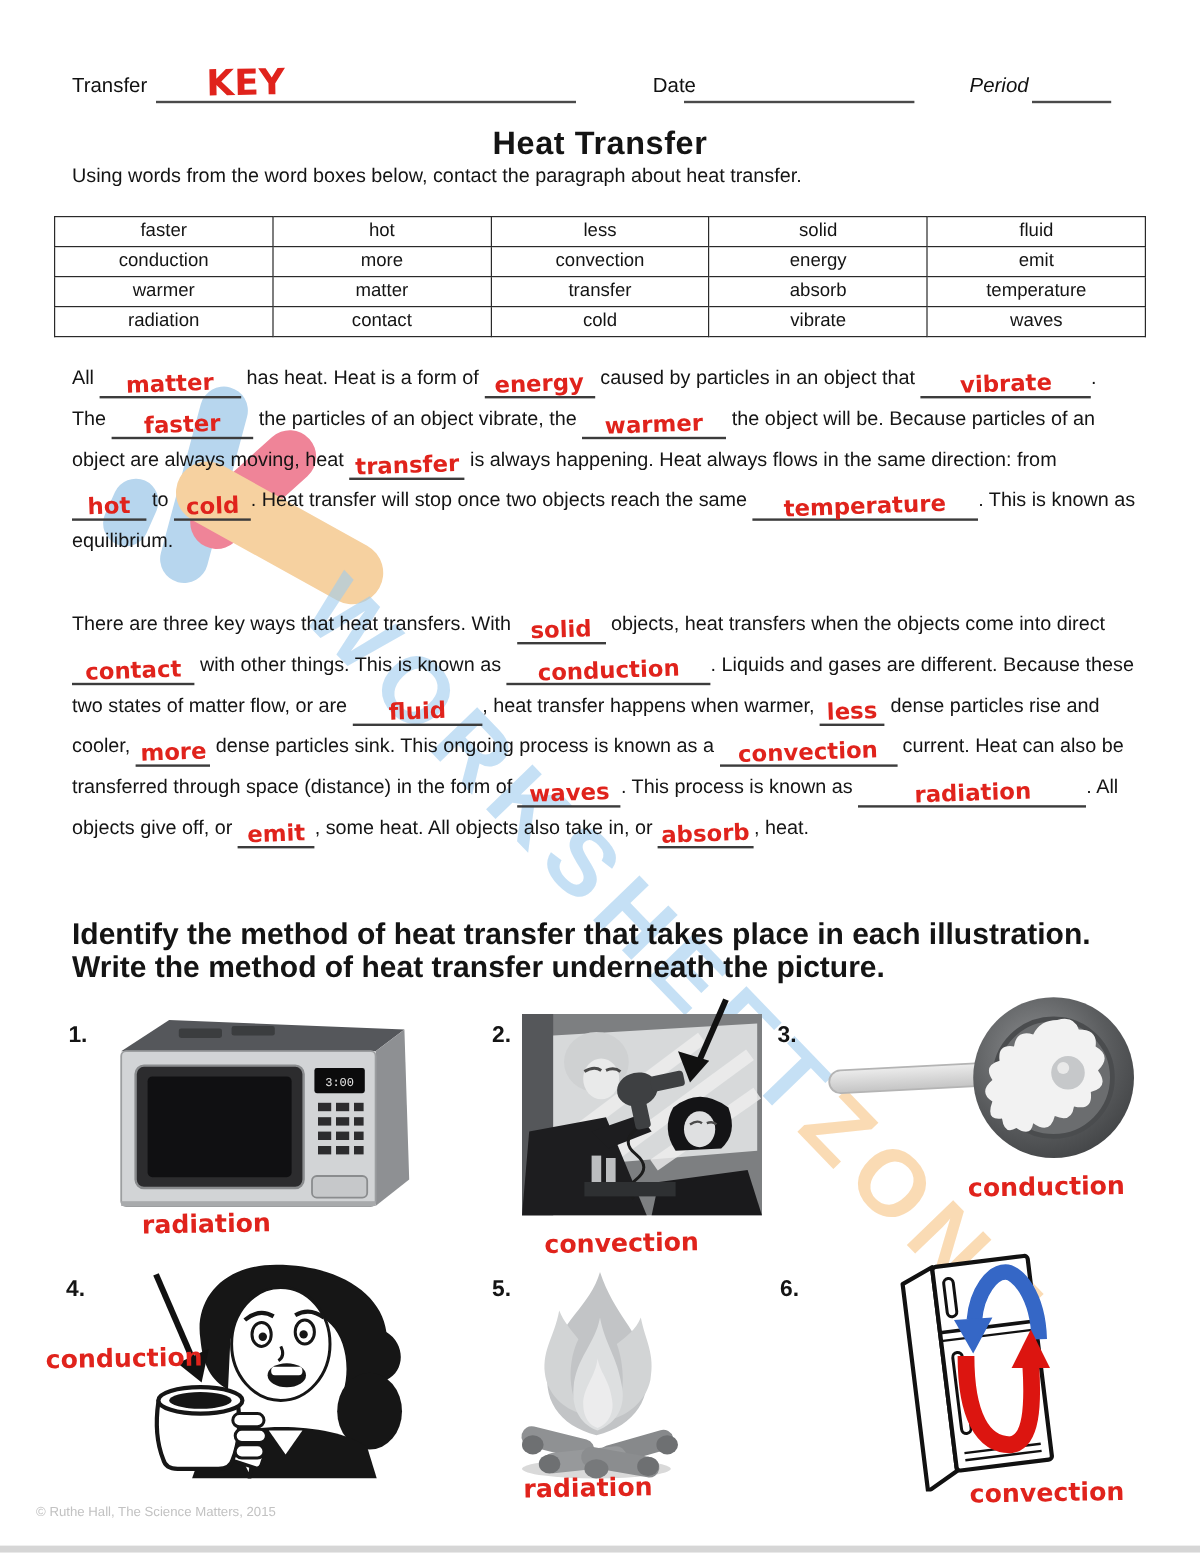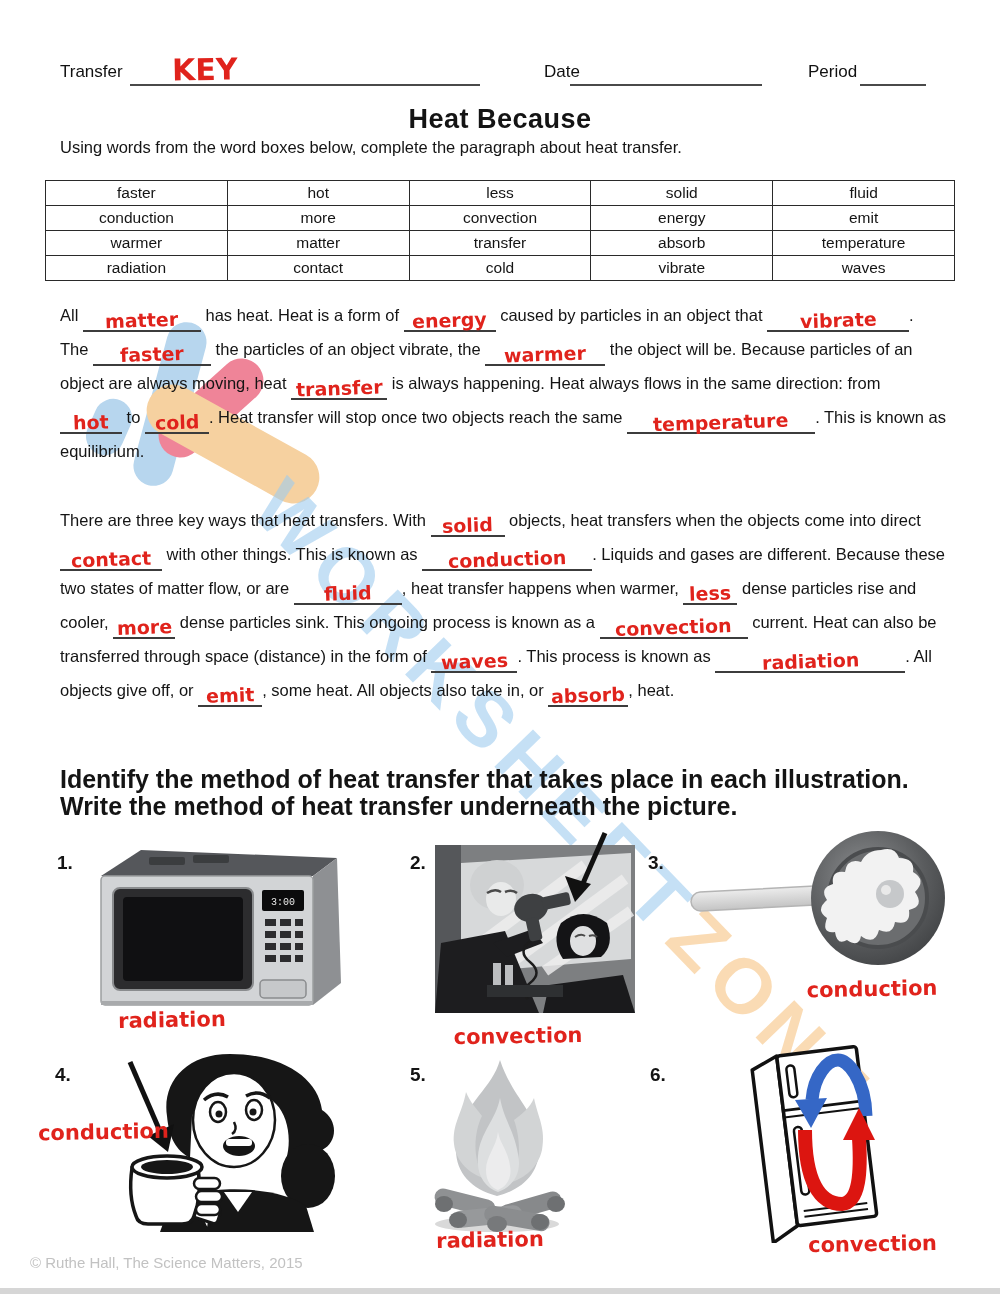--- a/index.html
+++ b/index.html
@@ -39,21 +39,21 @@
          line-height:24px;vertical-align:-4px;}
   .ans{display:inline-block;font-family:"DejaVu Sans",sans-serif;font-weight:bold;color:#e0231c;
        font-size:19px;transform:rotate(-2deg);position:relative;top:2px;white-space:nowrap;}
 
   .identify{left:60px;top:766px;width:870px;font-size:25px;font-weight:bold;line-height:27px;z-index:2;position:absolute;}
 
   .num{font-size:19px;font-weight:bold;z-index:2;position:absolute;}
   .ill-label{font-family:"DejaVu Sans",sans-serif;font-weight:bold;color:#e0231c;font-size:21px;
              text-align:center;transform:rotate(-1deg);z-index:3;position:absolute;}
 
-  .footer{left:30px;top:1254px;font-size:15px;color:#c2c2c2;z-index:2;position:absolute;}
+  .footer{left:30px;top:1254px;font-size:11px;color:#c2c2c2;z-index:2;position:absolute;}
   .bottom-edge{left:0;bottom:0;width:100%;height:6px;background:#d6d6d6;z-index:4;position:absolute;}
   svg{display:block;}
 </style>
 </head>
 <body>
 
 <div class="page">
 
   <div class="cap cap-b1"></div>
   <div class="cap cap-b2"></div>
@@ -62,25 +62,25 @@
 
   <div class="wm">
     <span class="wm-blue">WORKSHEET</span><span class="wm-orange">ZONE</span>
   </div>
 
   <span class="z2 hlabel" style="left:60px;top:62px;">Transfer</span>
   <div class="z2 hline" style="left:130px;top:84px;width:350px;"></div>
   <span class="z2 hand key" style="left:172px;top:52px;">KEY</span>
   <span class="z2 hlabel" style="left:544px;top:62px;">Date</span>
   <div class="z2 hline" style="left:570px;top:84px;width:192px;"></div>
-  <span class="z2 hlabel" style="left:808px;top:62px;">Period</span>
+  <span class="z2 hlabel" style="left:808px;top:62px;font-style:italic;">Period</span>
   <div class="z2 hline" style="left:860px;top:84px;width:66px;"></div>
 
-  <div class="z2 title">Heat Because</div>
-  <div class="z2 instr">Using words from the word boxes below, complete the paragraph about heat transfer.</div>
+  <div class="z2 title">Heat Transfer</div>
+  <div class="z2 instr">Using words from the word boxes below, contact the paragraph about heat transfer.</div>
 
   <table class="wordbox">
       <tbody>
         <tr>
           <td>faster</td>
           <td>hot</td>
           <td>less</td>
           <td>solid</td>
           <td>fluid</td>
         </tr>

